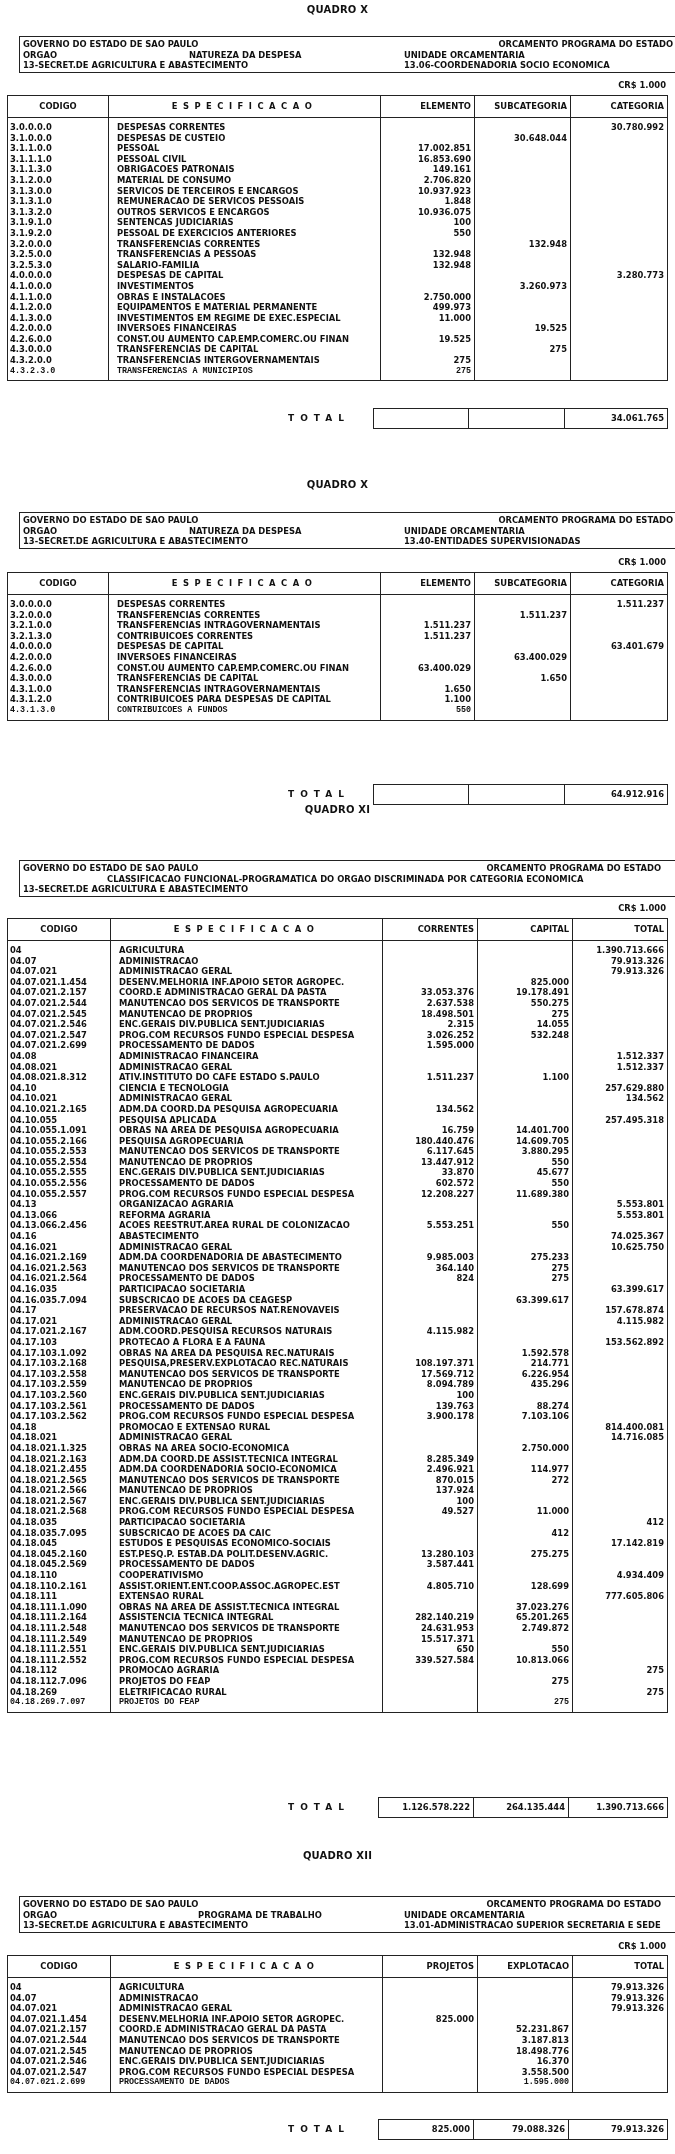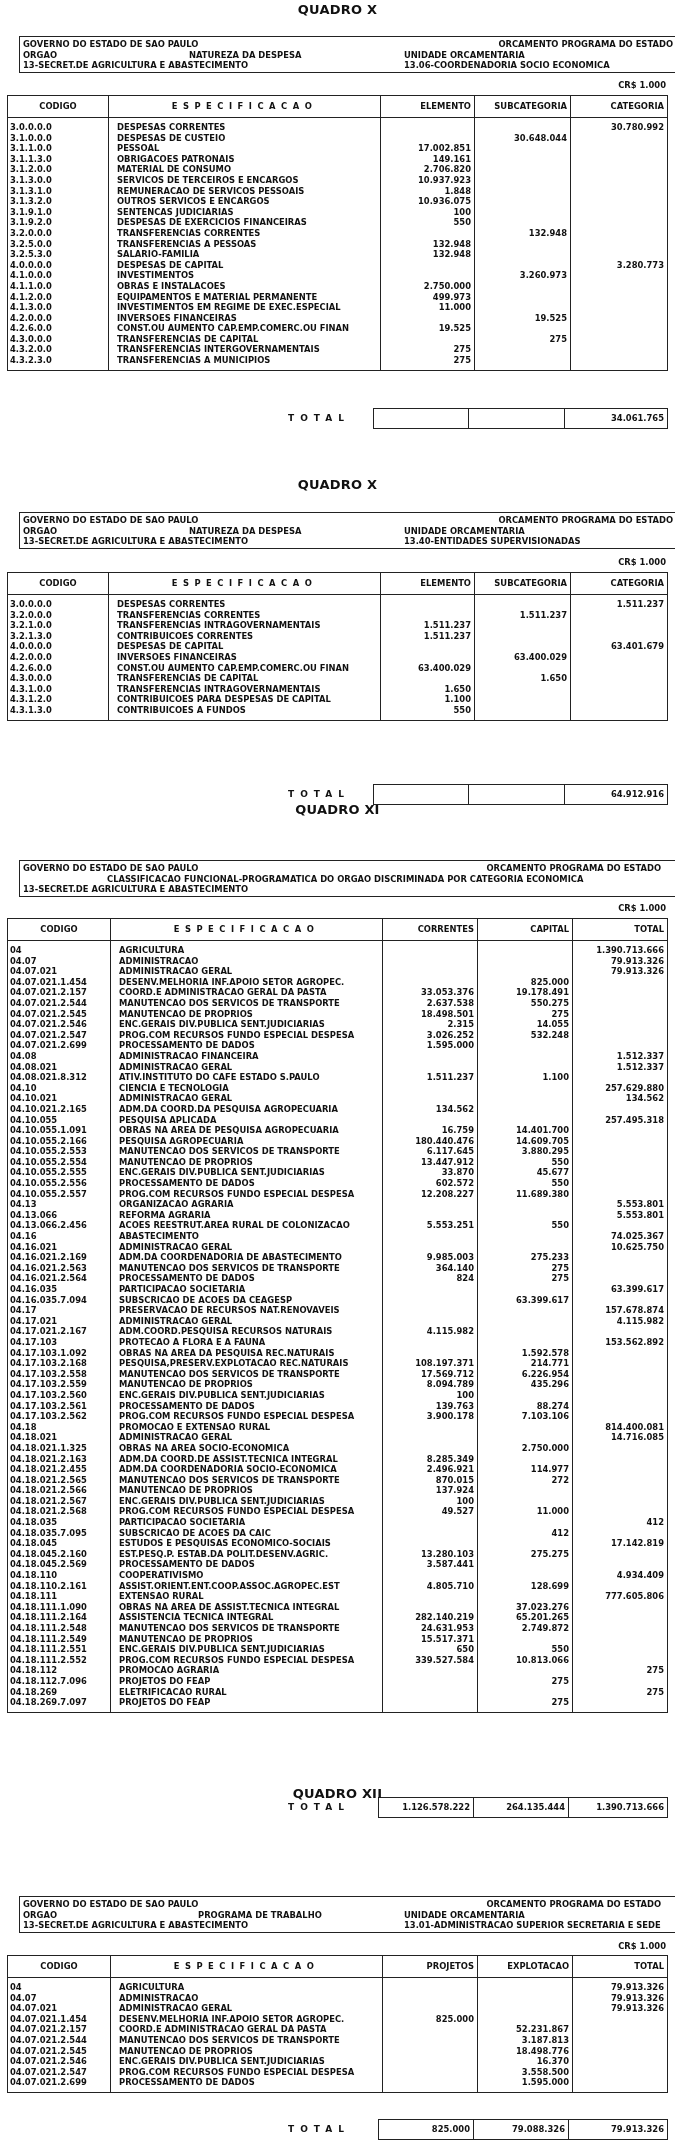--- a/index.html
+++ b/index.html
@@ -11,21 +11,21 @@
       font-family: "DejaVu Sans", sans-serif;
       font-weight: bold;
       color: #111111;
       font-size: 8.4px;
       line-height: 10.6px;
       overflow: hidden;
     }
     .quadro { position: absolute; left: 0; width: 675px; }
     .q-title {
       text-align: center;
-      font-size: 13px;
+      font-size: 10px;
       height: 12px;
       line-height: 12px;
       letter-spacing: 0.2px;
     }
     .header-box {
       position: absolute;
       left: 19px;
       width: 660px;
       border: 1.5px solid #222;
       padding: 2px 3px;
@@ -61,21 +61,21 @@
     table.grid th.c-num { text-align: right; }
     table.grid td {
       border-right: 1px solid #222;
       padding: 0 3px;
       height: 10.6px;
       white-space: nowrap;
       overflow: hidden;
       vertical-align: top;
     }
     table.grid tr.first td { padding-top: 4px; height: 14.6px; margin-top: 35px; }
-    table.grid tr.last td { padding-bottom: 4px; height: 14.6px; }
+    table.grid tr.last td { padding-bottom: 4px; height: 14.6px; font-family: Liberation Mono, monospace; }
     table.grid td.c-num { text-align: right; }
     table.grid td.c-code { padding-left: 2px; }
     table.grid td.c-spec { padding-left: 8px; }
     .total-label {
       position: absolute;
       font-size: 9px;
       letter-spacing: 6px;
       height: 22px;
       line-height: 22px;
     }
@@ -148,20 +148,27 @@
           <td class="c-num"></td>
         </tr>
         <tr>
           <td class="c-code">3.1.1.0.0</td>
           <td class="c-spec">PESSOAL</td>
           <td class="c-num">17.002.851</td>
           <td class="c-num"></td>
           <td class="c-num"></td>
         </tr>
         <tr>
+          <td class="c-code">3.1.1.1.0</td>
+          <td class="c-spec">PESSOAL CIVIL</td>
+          <td class="c-num">16.853.690</td>
+          <td class="c-num"></td>
+          <td class="c-num"></td>
+        </tr>
+        <tr>
           <td class="c-code">3.1.1.3.0</td>
           <td class="c-spec">OBRIGACOES PATRONAIS</td>
           <td class="c-num">149.161</td>
           <td class="c-num"></td>
           <td class="c-num"></td>
         </tr>
         <tr>
           <td class="c-code">3.1.2.0.0</td>
           <td class="c-spec">MATERIAL DE CONSUMO</td>
           <td class="c-num">2.706.820</td>
@@ -191,21 +198,21 @@
         </tr>
         <tr>
           <td class="c-code">3.1.9.1.0</td>
           <td class="c-spec">SENTENCAS JUDICIARIAS</td>
           <td class="c-num">100</td>
           <td class="c-num"></td>
           <td class="c-num"></td>
         </tr>
         <tr>
           <td class="c-code">3.1.9.2.0</td>
-          <td class="c-spec">DESPESAS DE EXERCICIOS FINANCEIRAS</td>
+          <td class="c-spec">PESSOAL DE EXERCICIOS ANTERIORES</td>
           <td class="c-num">550</td>
           <td class="c-num"></td>
           <td class="c-num"></td>
         </tr>
         <tr>
           <td class="c-code">3.2.0.0.0</td>
           <td class="c-spec">TRANSFERENCIAS CORRENTES</td>
           <td class="c-num"></td>
           <td class="c-num">132.948</td>
           <td class="c-num"></td>
@@ -995,21 +1002,21 @@
         <tr>
           <td>1.126.578.222</td>
           <td>264.135.444</td>
           <td>1.390.713.666</td>
         </tr>
   </tbody>
     </table>
 </section>
 
 <section class="quadro" style="top:0;">
-  <div class="q-title" style="position:absolute; top:1788px; width:100%;">QUADRO XII</div>
+  <div class="q-title" style="position:absolute; top:1850px; width:100%;">QUADRO XII</div>
   <div class="header-box" style="top:1896px;">
     <div class="hrow">
         <span style="left:0">GOVERNO DO ESTADO DE SAO PAULO</span>
         <span style="right:14px">ORCAMENTO PROGRAMA DO ESTADO</span>
       </div>
     <div class="hrow">
         <span style="left:0">ORGAO</span>
         <span style="left:175px">PROGRAMA DE TRABALHO</span>
         <span style="left:381px">UNIDADE ORCAMENTARIA</span>
       </div>

